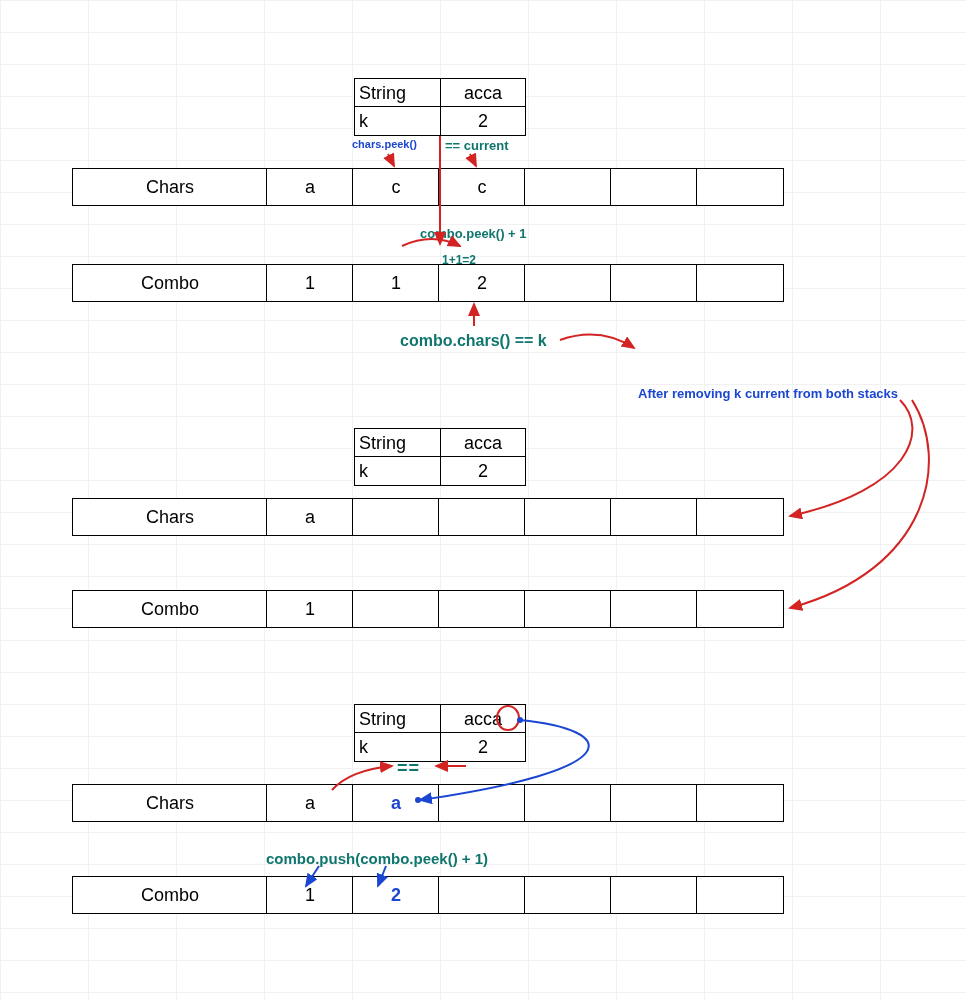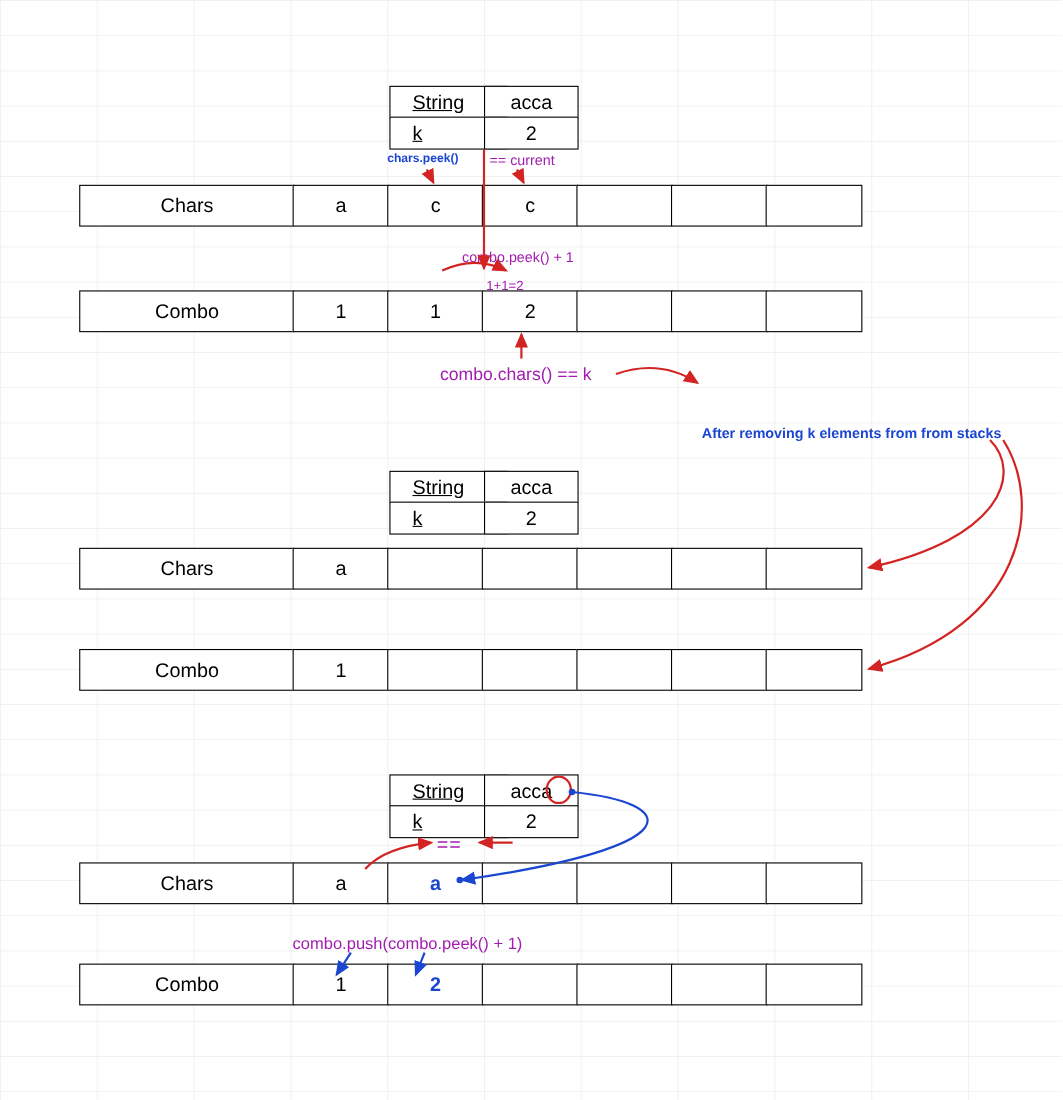--- a/index.html
+++ b/index.html
@@ -5,22 +5,22 @@
   html,body{margin:0;padding:0;font-family:Helvetica,Arial,sans-serif;background:#fff;}
   .canvas{position:relative;width:966px;height:1000px;background:#fff;overflow:hidden;}
   
   .gridbg{position:absolute;inset:0;
     background-image:
       linear-gradient(to right, #f1f1f1 1px, transparent 1px),
       linear-gradient(to bottom,#f1f1f1 1px, transparent 1px);
     background-size:88px 32px;}
 
   .box{position:absolute;border:1px solid #000;font-size:18px;display:flex;align-items:center;justify-content:center;background:#fff;}
-  .lbl{justify-content:flex-start;padding-left:20px;text-decoration:underline;}
-  .red{color:#a21caf;font-weight:400;}
+  .lbl{justify-content:flex-start;padding-left:4px;}
+  .red{color:#0f766e;font-weight:700;}
   .blue{color:#1b46d1;font-weight:700;}
   .ann{position:absolute;font-size:14px;white-space:nowrap;}
 
   svg.arrow{position:absolute;overflow:visible;pointer-events:none;}
 </style>
 </head>
 <body>
 
 <div class="canvas">
   <div class="gridbg"></div>
@@ -46,21 +46,21 @@
 
   <div class="box" style="left:72px;top:264px;width:194px;height:36px">Combo</div>
   <div class="box" style="left:266px;top:264px;width:86px;height:36px">1</div>
   <div class="box" style="left:352px;top:264px;width:86px;height:36px">1</div>
   <div class="box" style="left:438px;top:264px;width:86px;height:36px">2</div>
   <div class="box" style="left:524px;top:264px;width:86px;height:36px"></div>
   <div class="box" style="left:610px;top:264px;width:86px;height:36px"></div>
   <div class="box" style="left:696px;top:264px;width:86px;height:36px"></div>
 
   <div class="ann red" style="left:400px;top:332px;font-size:16px">combo.chars() == k</div>
-  <div class="ann blue" style="left:638px;top:386px;font-size:13px">After removing k elements from from stacks</div>
+  <div class="ann blue" style="left:638px;top:386px;font-size:13px">After removing k current from both stacks</div>
 
   <div class="box lbl" style="left:354px;top:428px;width:86px;height:28px">String</div>
   <div class="box" style="left:440px;top:428px;width:84px;height:28px">acca</div>
   <div class="box lbl" style="left:354px;top:456px;width:86px;height:28px">k</div>
   <div class="box" style="left:440px;top:456px;width:84px;height:28px">2</div>
 
   <div class="box" style="left:72px;top:498px;width:194px;height:36px">Chars</div>
   <div class="box" style="left:266px;top:498px;width:86px;height:36px">a</div>
   <div class="box" style="left:352px;top:498px;width:86px;height:36px"></div>
   <div class="box" style="left:438px;top:498px;width:86px;height:36px"></div>

